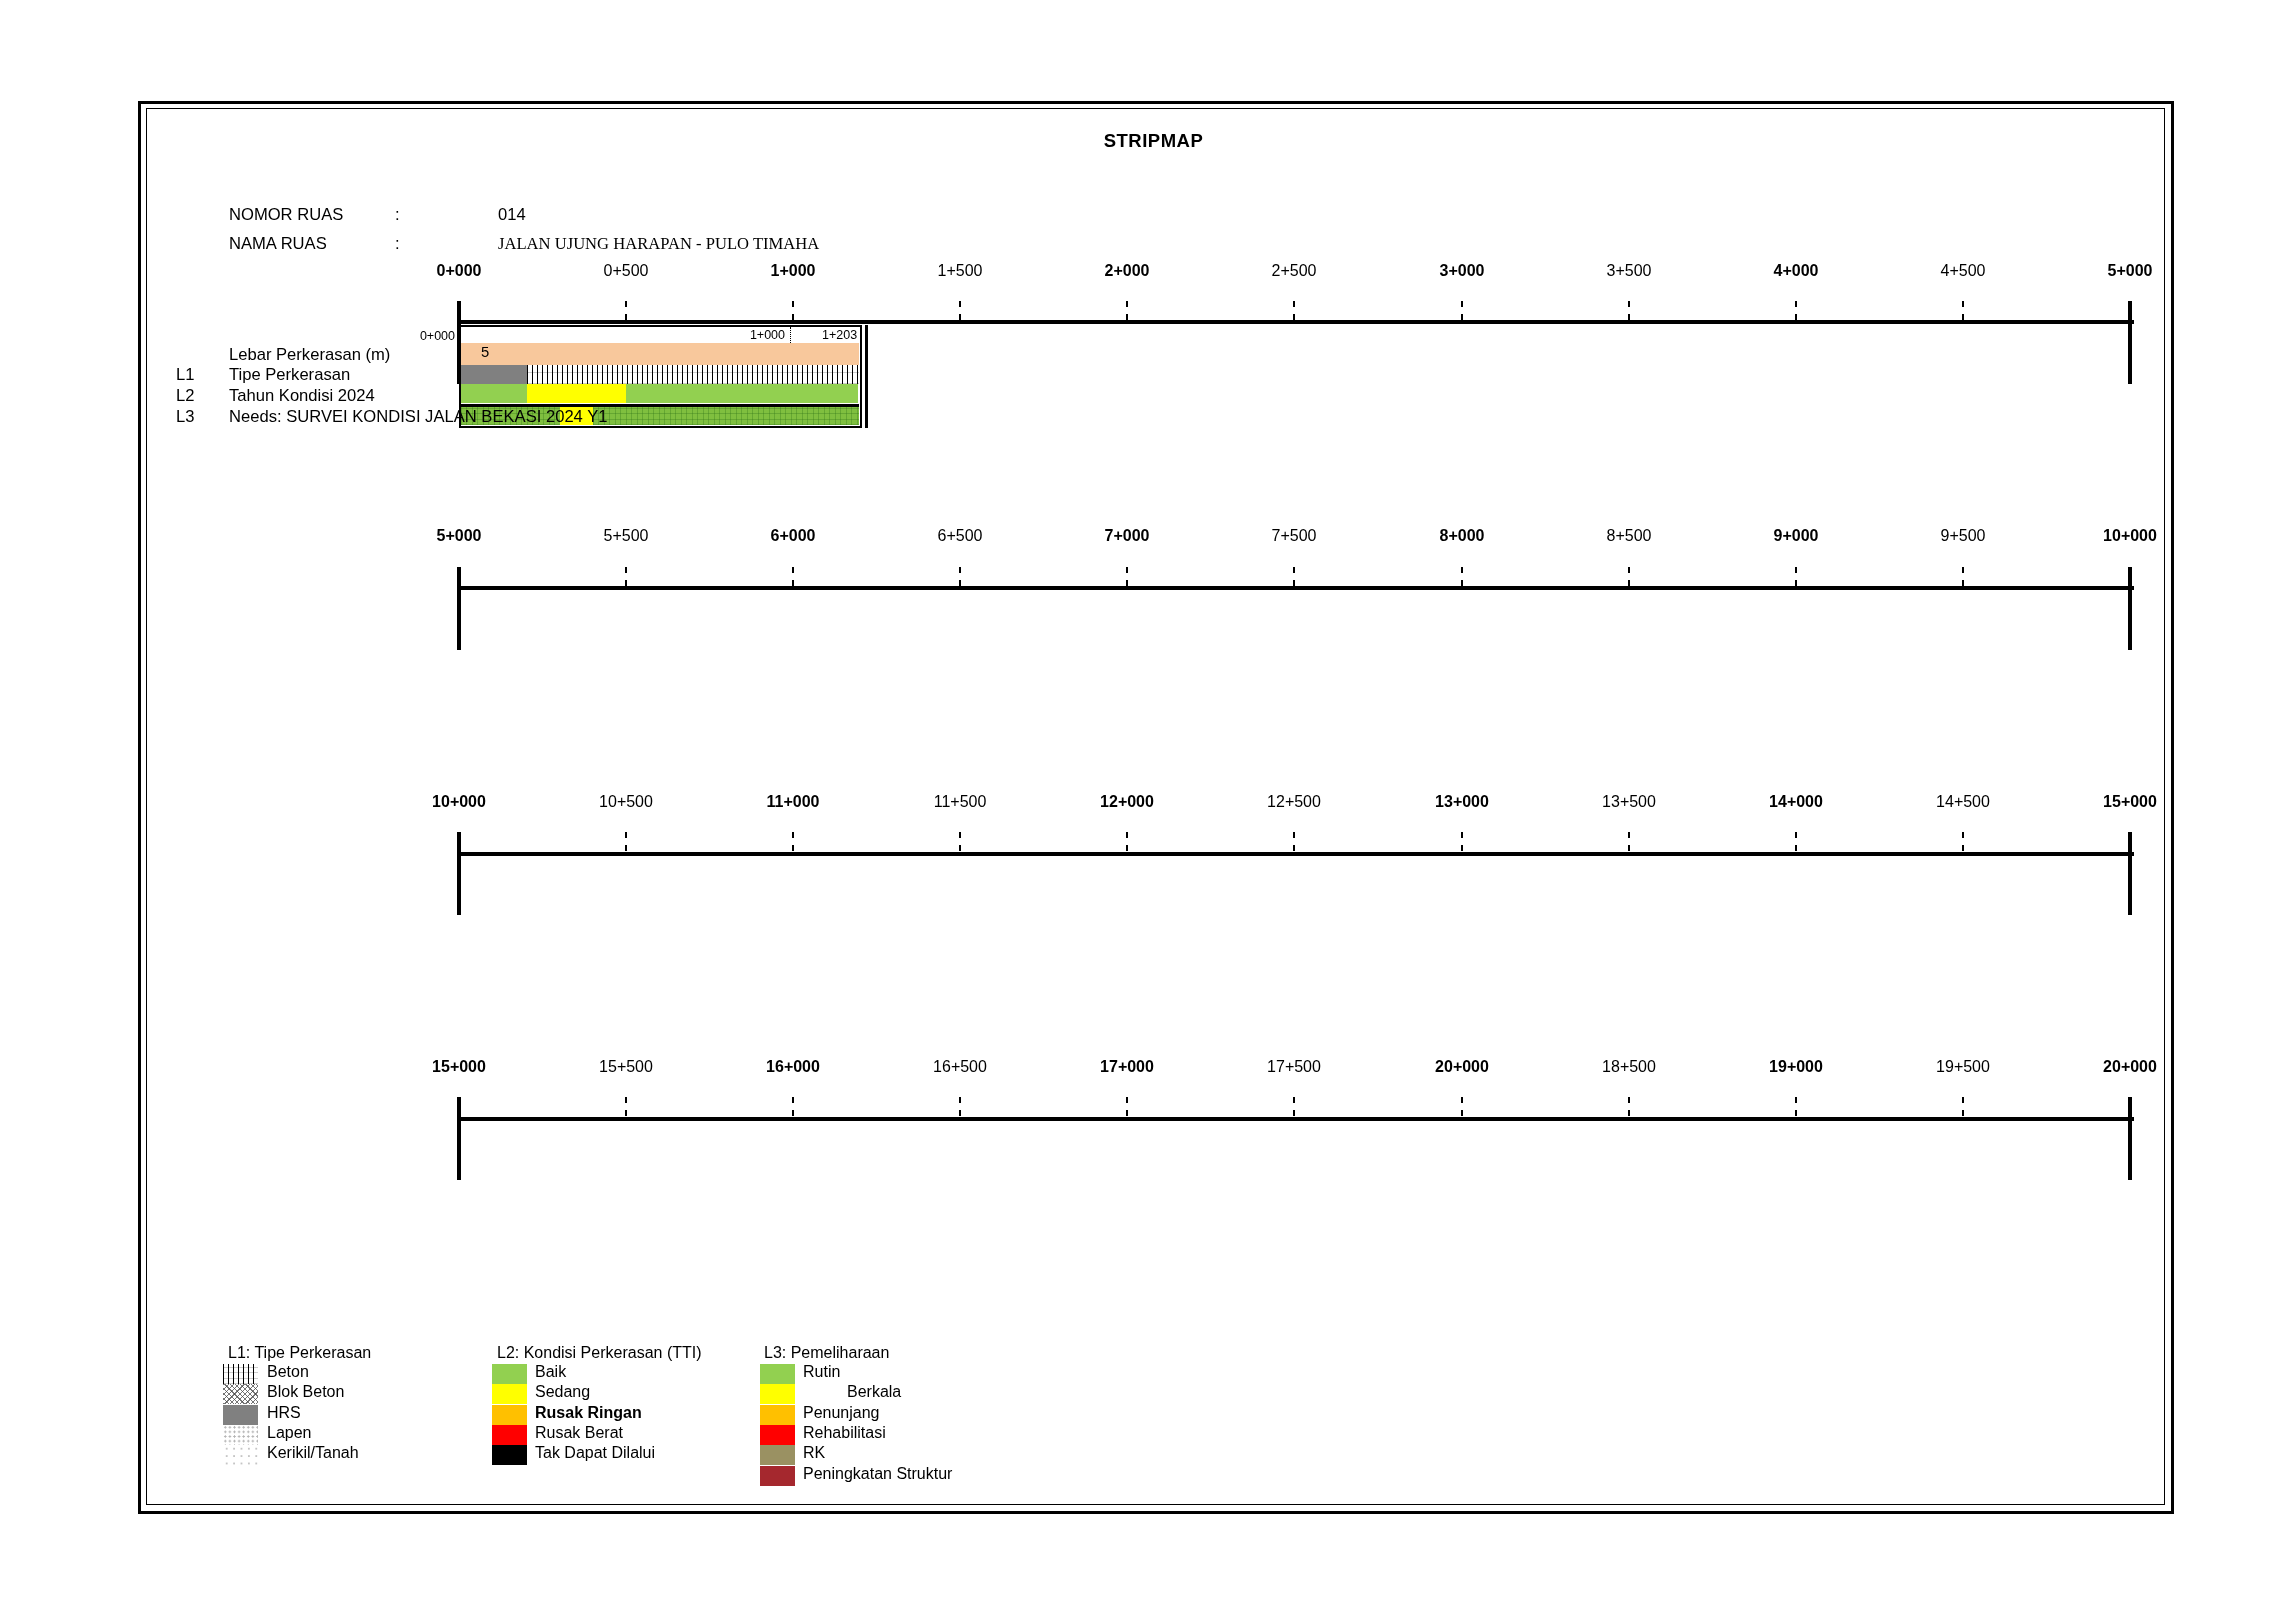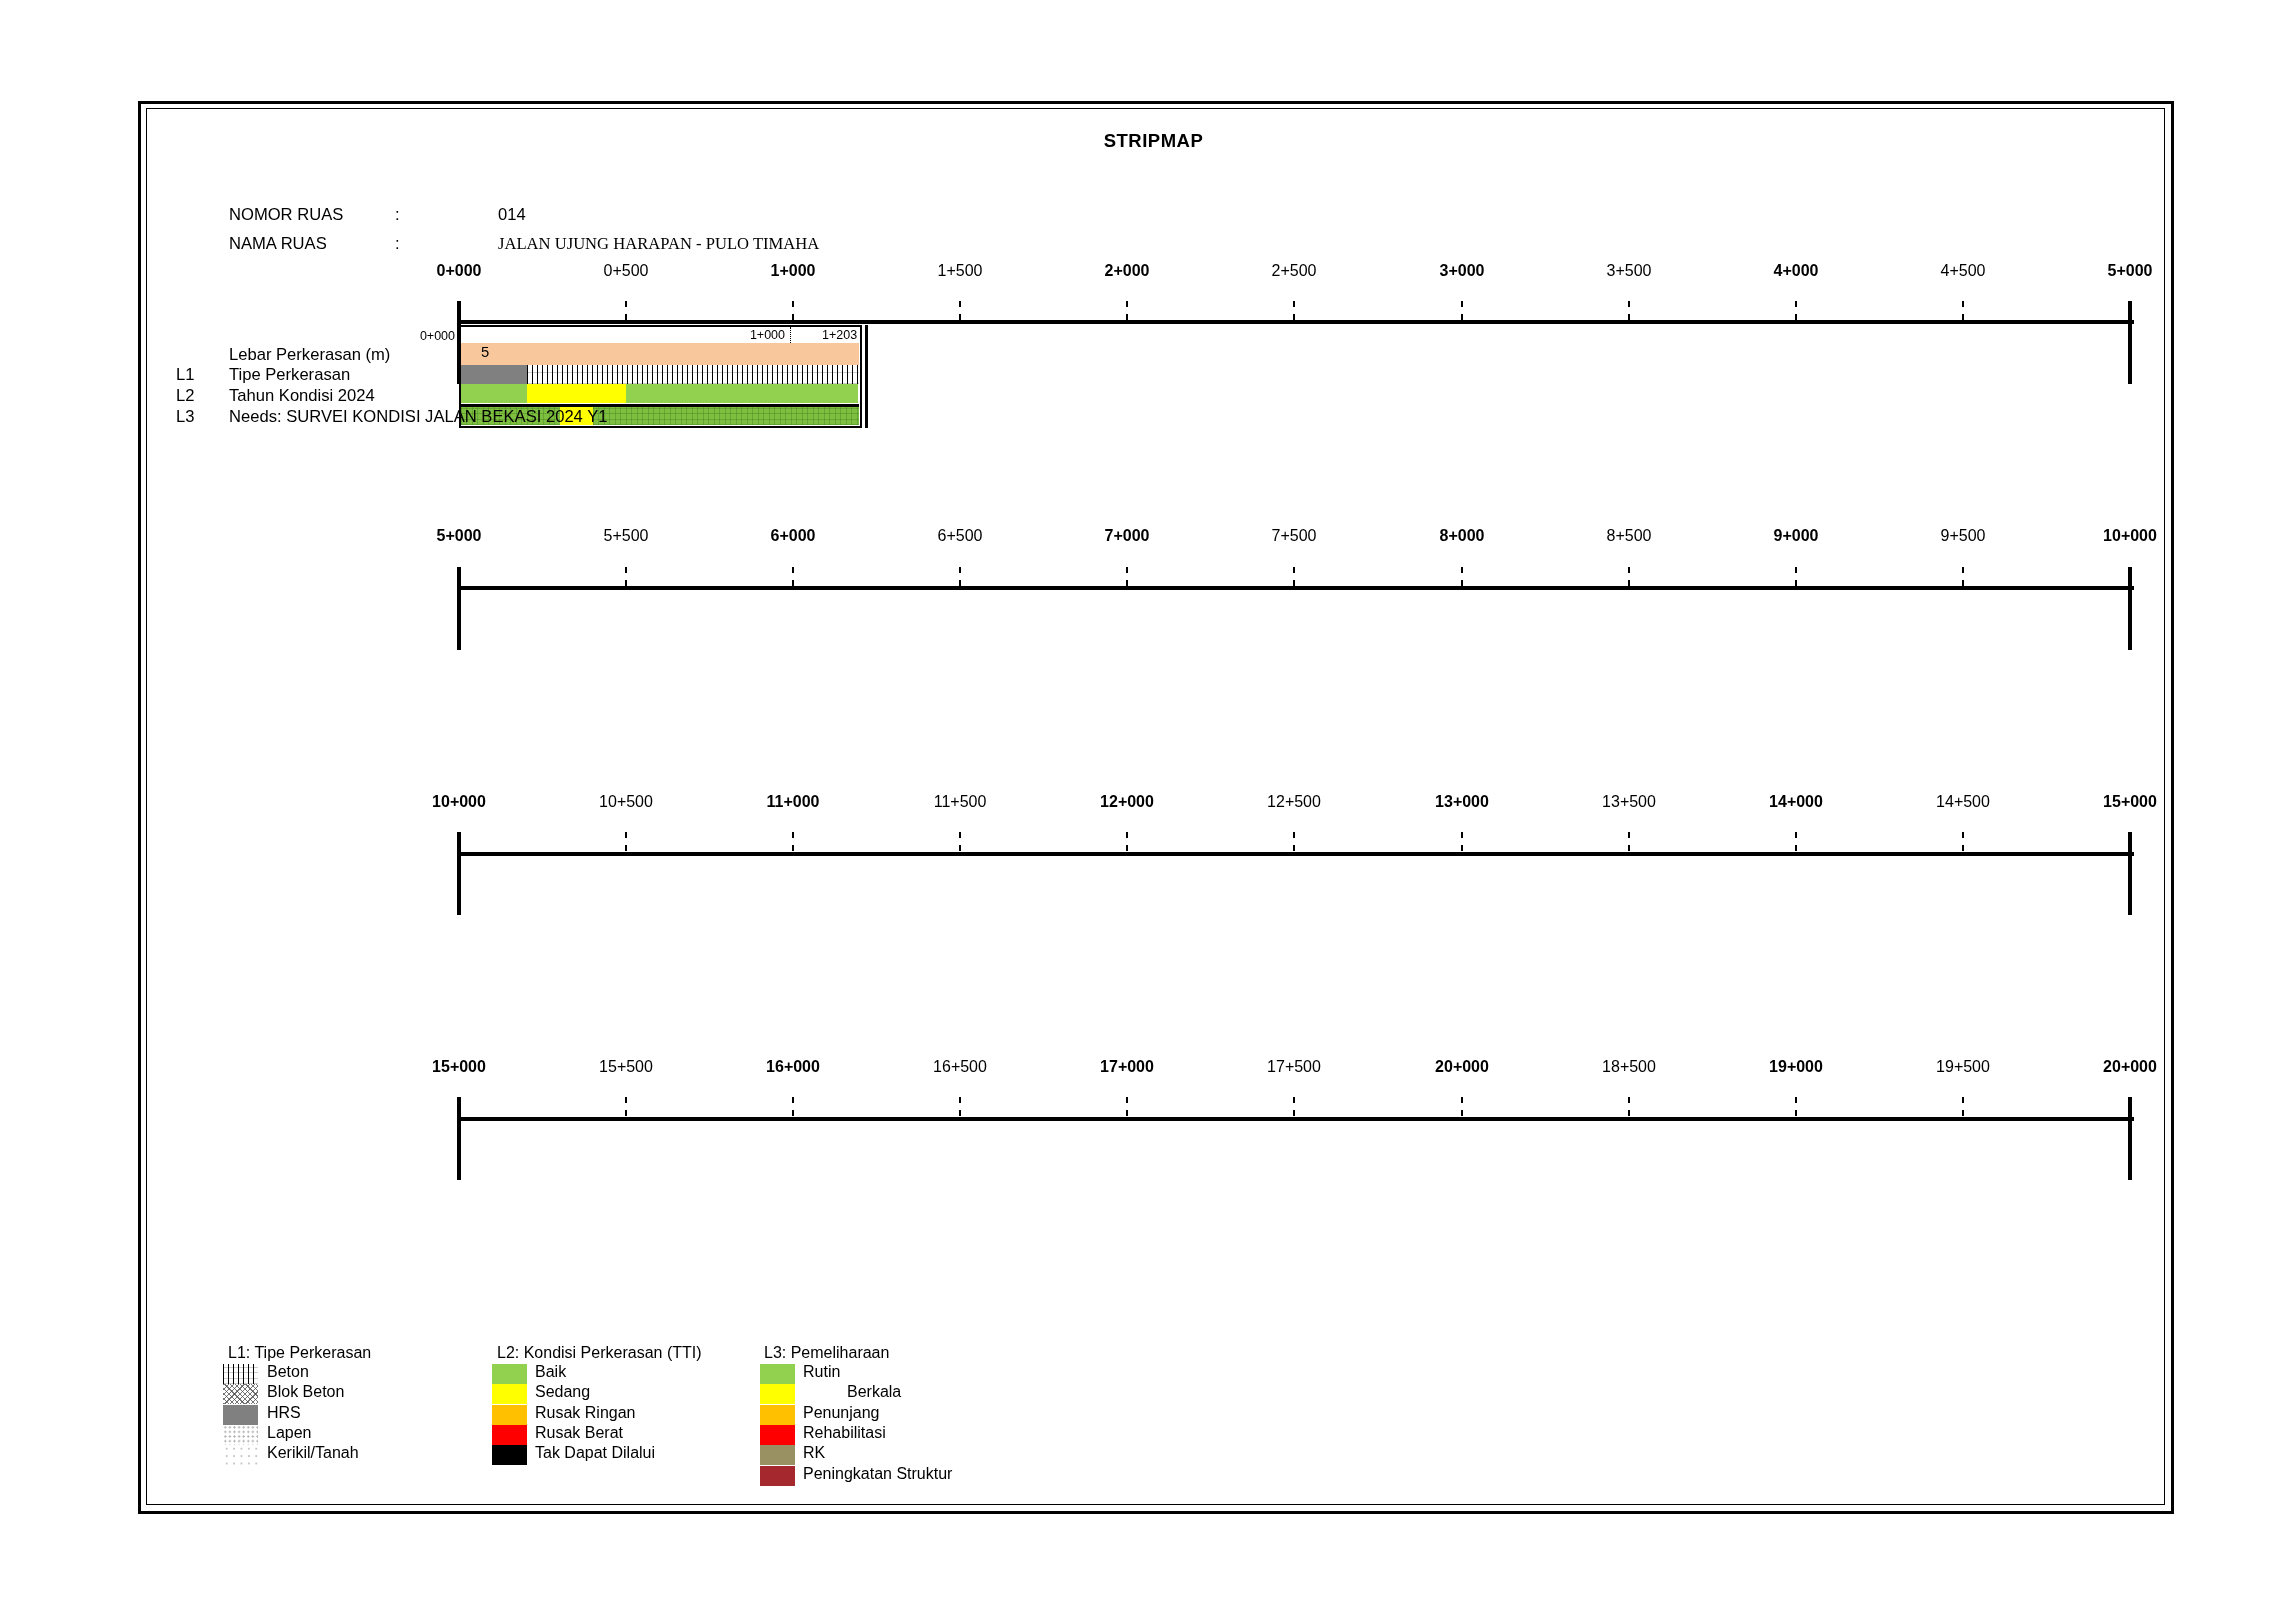--- a/index.html
+++ b/index.html
@@ -218,21 +218,21 @@
       <div class="abs lg-swatch fill-kerikil" style="left: 223px; top: 1445px;"></div>
       <div class="abs lg-label" style="left: 267px; top: 1444px;">Kerikil/Tanah</div>
     </div>
     <div class="abs" style="left: 0px; top: 0px;">
       <div class="abs lg-title" style="left: 497px; top: 1344px;">L2: Kondisi Perkerasan (TTI)</div>
       <div class="abs lg-swatch" style="left: 492px; top: 1364px; background: rgb(146, 208, 80);"></div>
       <div class="abs lg-label" style="left: 535px; top: 1363px;">Baik</div>
       <div class="abs lg-swatch" style="left: 492px; top: 1384px; background: rgb(255, 255, 0);"></div>
       <div class="abs lg-label" style="left: 535px; top: 1383px;">Sedang</div>
       <div class="abs lg-swatch" style="left: 492px; top: 1405px; background: rgb(255, 192, 0);"></div>
-      <div class="abs lg-label" style="left: 535px; top: 1404px;">Rusak Ringan</div>
+      <div class="abs lg-label" style="left: 535px; top: 1404px; font-weight: bold;">Rusak Ringan</div>
       <div class="abs lg-swatch" style="left: 492px; top: 1425px; background: rgb(255, 0, 0);"></div>
       <div class="abs lg-label" style="left: 535px; top: 1424px;">Rusak Berat</div>
       <div class="abs lg-swatch" style="left: 492px; top: 1445px; background: rgb(0, 0, 0);"></div>
       <div class="abs lg-label" style="left: 535px; top: 1444px;">Tak Dapat Dilalui</div>
     </div>
     <div class="abs" style="left: 0px; top: 0px;">
       <div class="abs lg-title" style="left: 764px; top: 1344px;">L3: Pemeliharaan</div>
       <div class="abs lg-swatch" style="left: 760px; top: 1364px; background: rgb(146, 208, 80);"></div>
       <div class="abs lg-label" style="left: 803px; top: 1363px;">Rutin</div>
       <div class="abs lg-swatch" style="left: 760px; top: 1384px; background: rgb(255, 255, 0);"></div>

